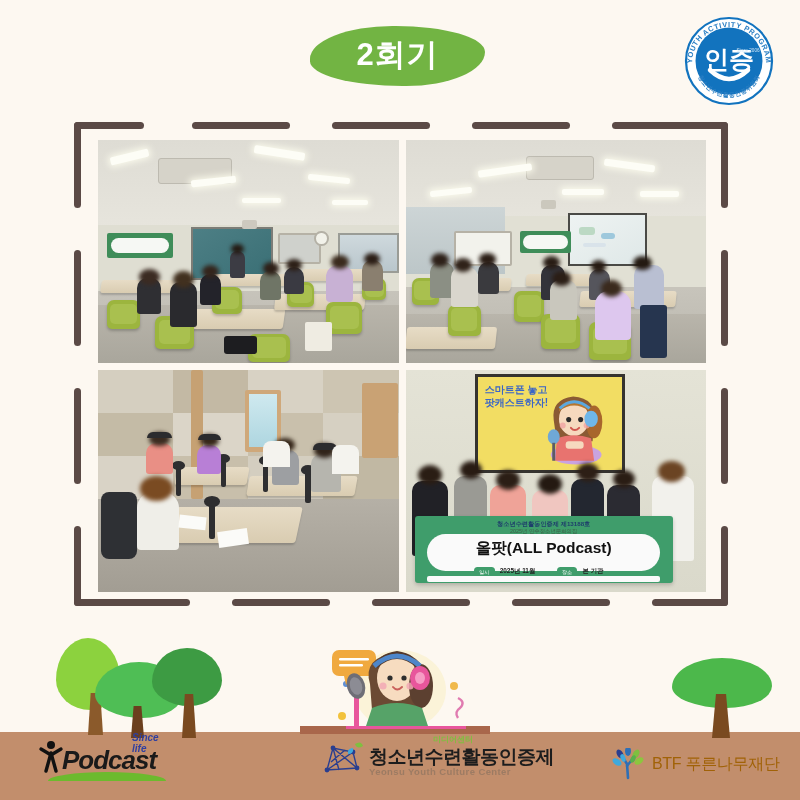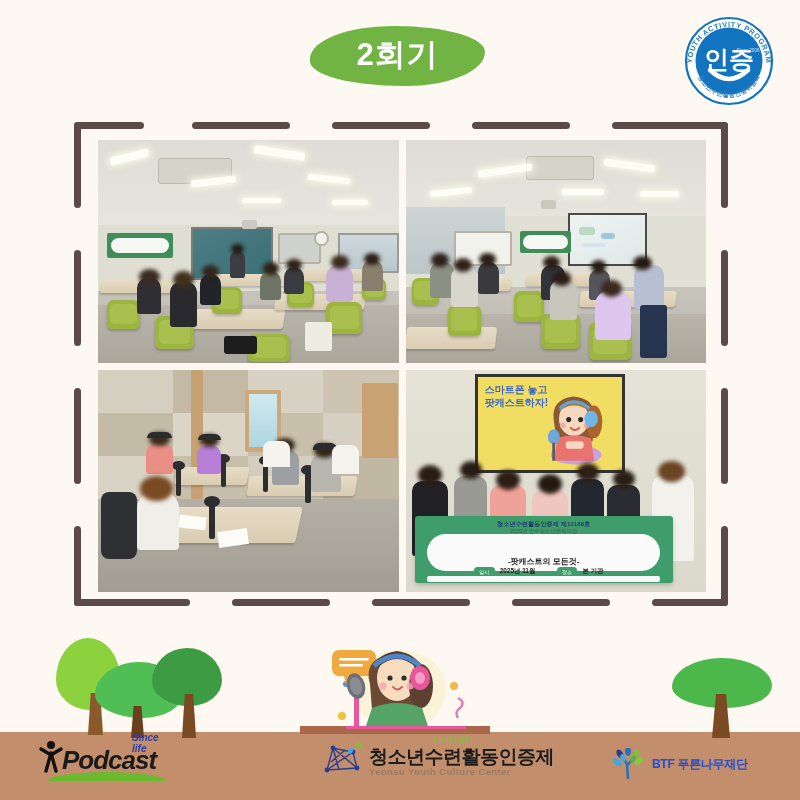--- a/index.html
+++ b/index.html
@@ -99,21 +99,21 @@
   .logo{position:absolute;display:flex;align-items:center;}
   .l-yeonsu{left:40px;top:745px;}
   .y-txt{font-size:26px;font-weight:700;color:#1a1a1a;font-style:italic;letter-spacing:-1px;}
   .y-better{position:absolute;left:92px;top:-13px;font-size:10px;font-weight:700;color:#2f3fa0;font-style:italic;}
   .y-arc{position:absolute;left:8px;bottom:-5px;width:118px;height:9px;background:#6cba2e;border-radius:50%/100% 100% 0 0;}
   .l-ycc{left:325px;top:744px;}
   .ycc-k{font-size:19px;font-weight:700;color:#1d1d1d;letter-spacing:-.5px;}
   .ycc-e{position:absolute;left:44px;top:22px;font-size:9.5px;font-weight:700;color:#9c7b63;letter-spacing:.4px;}
   .ycc-g{position:absolute;left:108px;top:-10px;font-size:8px;font-weight:700;color:#7fbf3f;}
   .l-btf{left:612px;top:748px;}
-  .btf-t{font-size:12px;font-weight:700;color:#1d4ed8;letter-spacing:-.3px;}
+  .btf-t{font-size:16px;font-weight:400;color:#a16207;letter-spacing:-.3px;}
 </style>
 </head>
 <body>
 
 <div class="card">
 
   <div class="title-badge">
     <span>2회기</span>
   </div>
 
@@ -363,21 +363,21 @@
       <div class="head blur" style="left:57%;top:42%;width:7.4%;height:8.4%;background:#2d1f16;"></div>
       <div class="pers" style="left:67%;top:52%;width:11%;height:32%;background:#2b2b32;"></div>
       <div class="head blur" style="left:69%;top:45%;width:7.4%;height:8.4%;background:#2a1d14;"></div>
       <div class="pers" style="left:82%;top:48%;width:14%;height:38%;background:#f2f1ec;"></div>
       <div class="head blur" style="left:84%;top:41%;width:9%;height:9.6%;background:#6b4423;"></div>
 
       <div class="banner" style="left:3%;top:66%;width:86%;height:30%;">
         <div class="wht"></div>
         <div class="bt-line" style="top:5%;font-size:6.2px;font-weight:700;">청소년수련활동인증제 제13188호</div>
         <div class="bt-line" style="top:17%;font-size:5.4px;color:#3c5f46;">2025년 연수청소년문화의집</div>
-        <div class="b-sub" style="top:60%;font-size:8px;">-팟캐스트의 모든것-</div>
+        <div class="b-main" style="top:33%;font-size:15.5px;">올팟(ALL Podcast)</div>
         <div class="pill" style="left:23%;top:76%;width:8%;height:11%;font-size:5px;line-height:2;">일시</div>
         <div style="position:absolute;left:33%;top:76%;font-size:6.4px;font-weight:700;color:#222;">2025년 11월</div>
         <div class="pill" style="left:55%;top:76%;width:8%;height:11%;font-size:5px;line-height:2;">장소</div>
         <div style="position:absolute;left:65%;top:76%;font-size:6.4px;font-weight:700;color:#222;">본 기관</div>
         <div style="position:absolute;left:5%;bottom:2%;width:90%;height:9%;background:#fafafa;border-radius:2px;"></div>
       </div>
     </div>
   </div>
 
   <div class="ground"></div>

